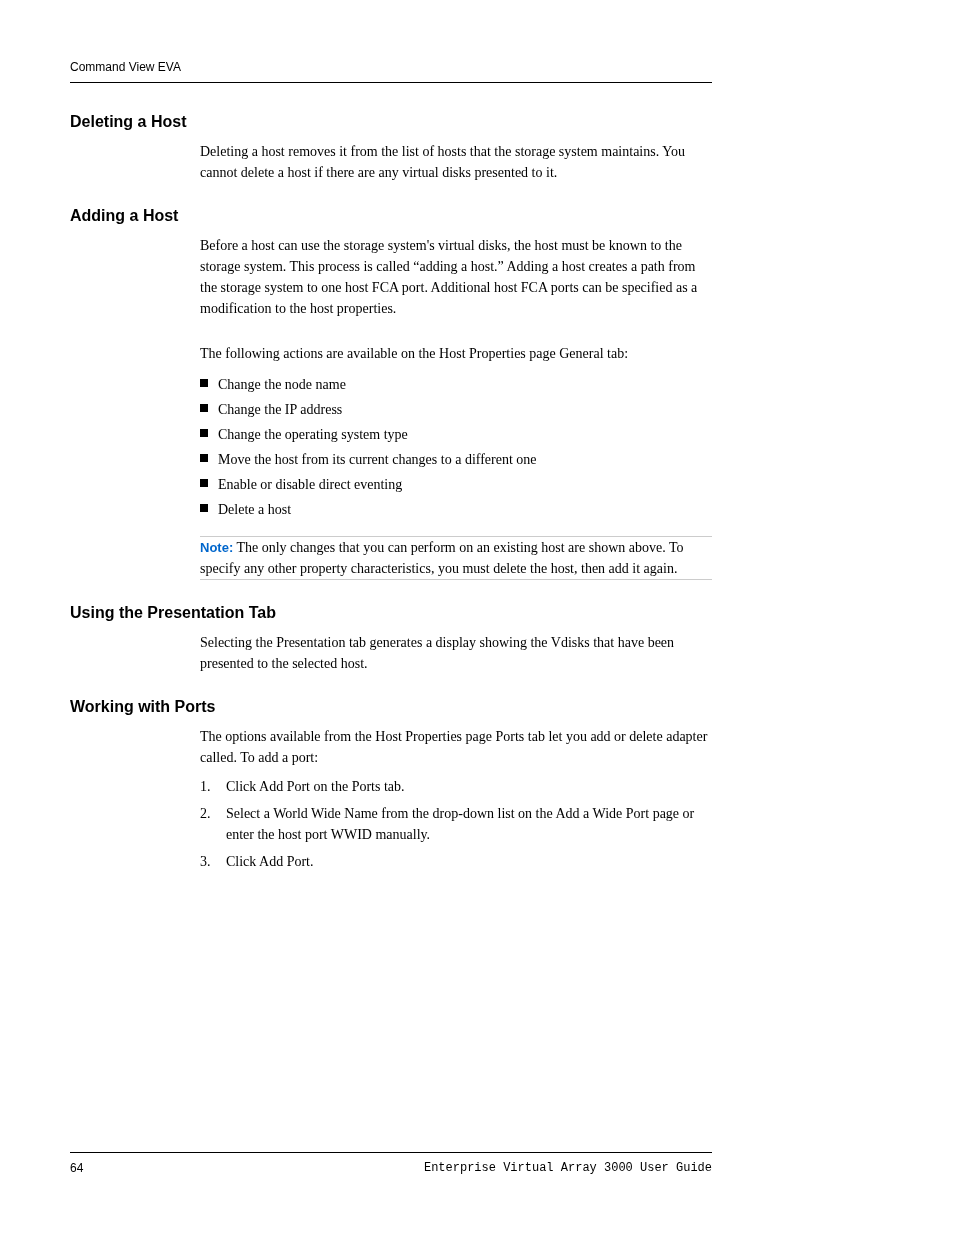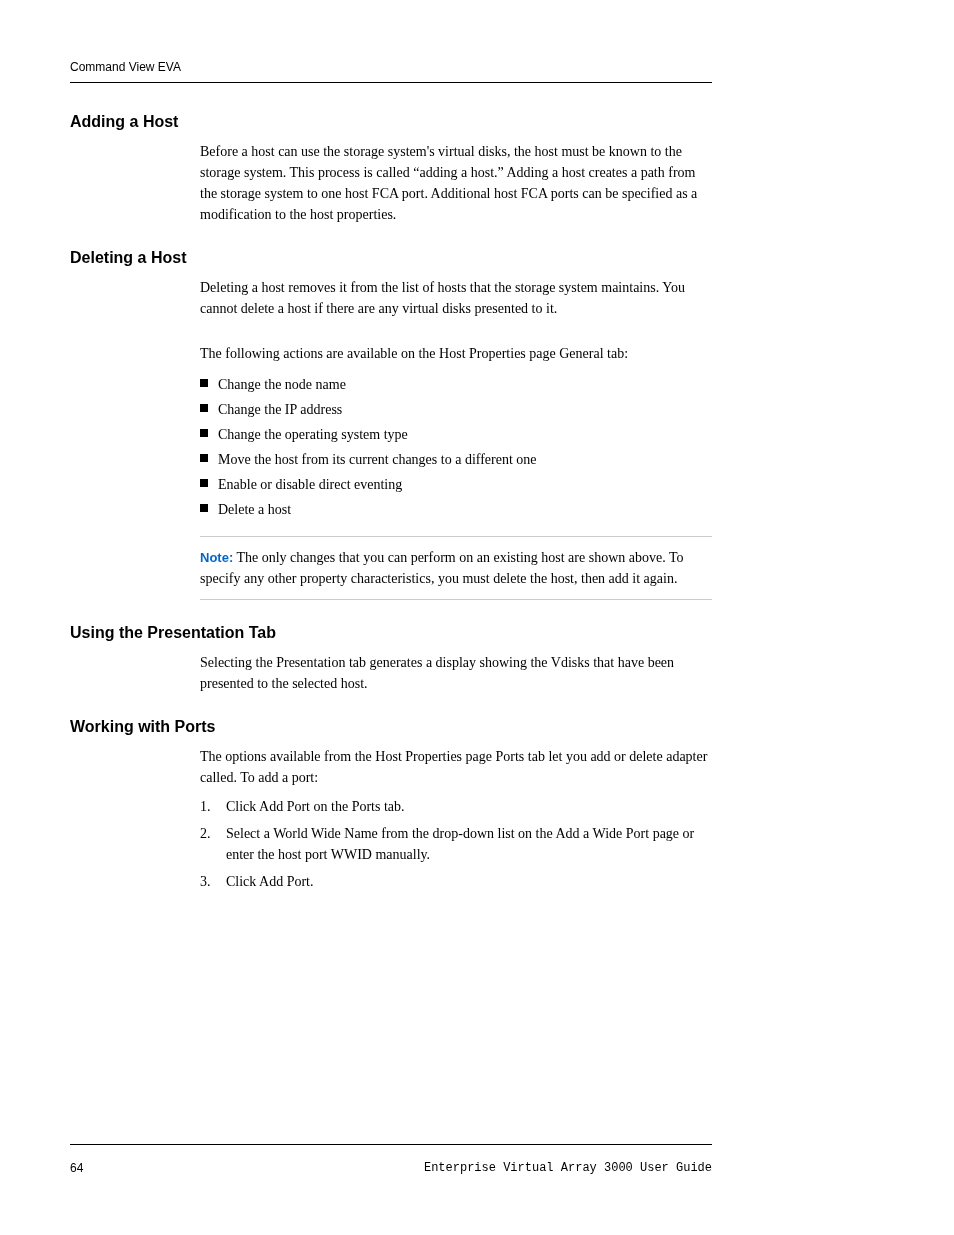--- a/index.html
+++ b/index.html
@@ -85,21 +85,21 @@
       height: 8px;
       background-color: #000;
       margin-right: 10px;
       margin-top: 5px;
       flex-shrink: 0;
     }
 
     .note-box {
       border-top: 1px solid #ccc;
       border-bottom: 1px solid #ccc;
-      padding: 10px 0;
+      padding: 0 0;
       margin-top: 16px;
       margin-bottom: 8px;
       line-height: 1.5;
     }
 
     .note-label {
       font-family: Arial, Helvetica, sans-serif;
       font-weight: bold;
       color: #0066cc;
       font-size: 13px;
@@ -125,21 +125,21 @@
       min-width: 20px;
       margin-right: 6px;
       font-weight: normal;
     }
 
     .footer-area {
       display: flex;
       justify-content: space-between;
       align-items: flex-end;
       border-top: 1px solid #000;
-      padding-top: 16px;
+      padding-top: 8px;
       margin-top: 30px;
     }
 
     .footer-page-num {
       font-family: Arial, Helvetica, sans-serif;
       font-size: 12px;
     }
 
     .footer-doc-title {
       font-family: Liberation Mono, monospace;
@@ -151,30 +151,30 @@
 
 <div class="page-container">
 
   <div class="header-area">
     <span class="header-title">Command View EVA</span>
   </div>
 
   <div class="content-area">
 
     <div class="section">
+      <div class="section-heading">Deleting a Host</div>
+      <div class="section-body">
+        <p>Deleting a host removes it from the list of hosts that the storage system maintains. You cannot delete a host if there are any virtual disks presented to it.</p>
+      </div>
+    </div>
+
+    <div class="section">
       <div class="section-heading">Adding a Host</div>
       <div class="section-body">
         <p>Before a host can use the storage system's virtual disks, the host must be known to the storage system. This process is called “adding a host.” Adding a host creates a path from the storage system to one host FCA port. Additional host FCA ports can be specified as a modification to the host properties.</p>
-      </div>
-    </div>
-
-    <div class="section">
-      <div class="section-heading">Deleting a Host</div>
-      <div class="section-body">
-        <p>Deleting a host removes it from the list of hosts that the storage system maintains. You cannot delete a host if there are any virtual disks presented to it.</p>
       </div>
     </div>
 
     <div class="section">
       <div class="section-body">
         <p>
           <span>The following actions are available on the</span>
           <span> </span><span class="bold">Host Properties</span><span> page</span> <span class="bold">General</span><span> tab:</span>
         </p>
         <ul class="bullet-list">

